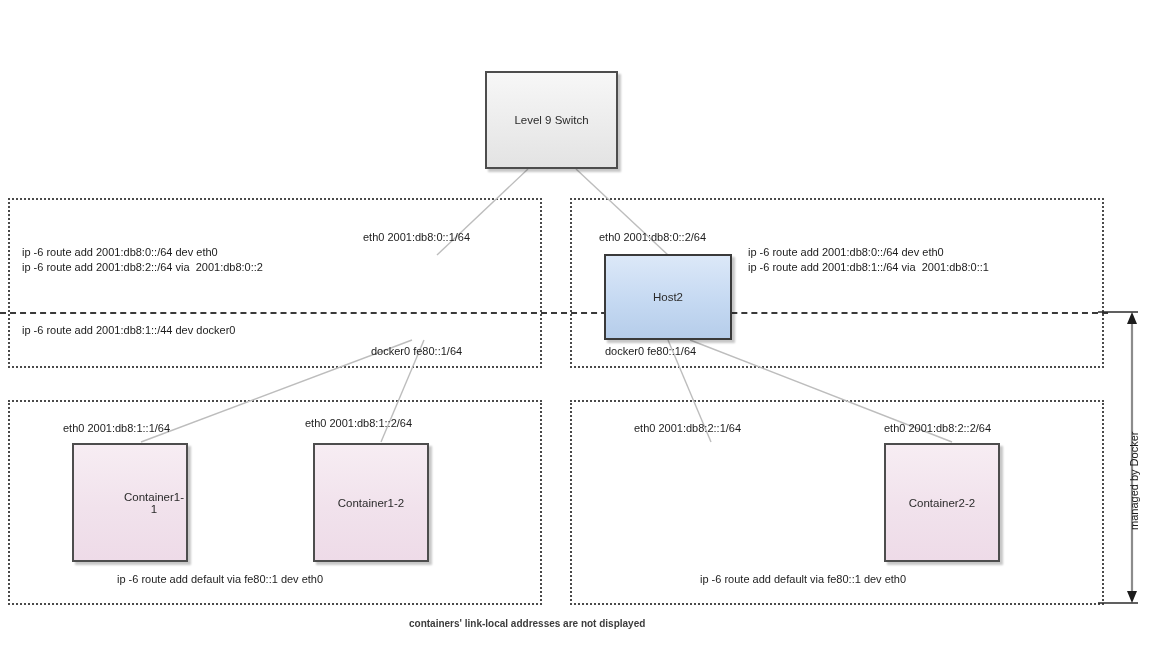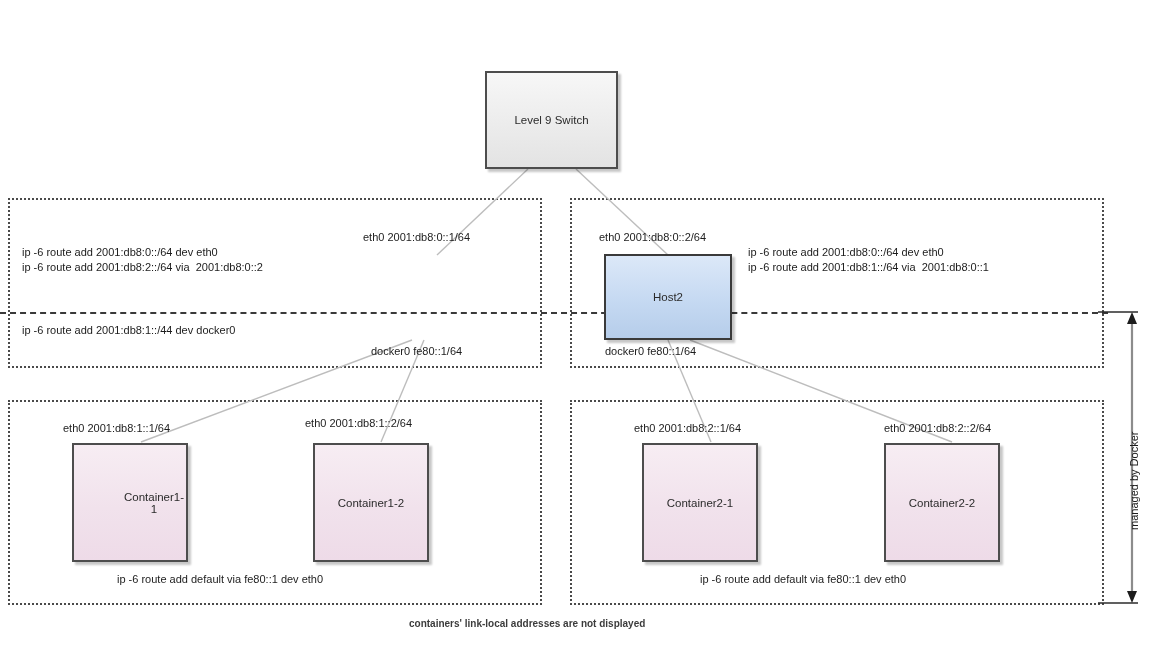--- a/index.html
+++ b/index.html
@@ -157,23 +157,20 @@
   </div>
   <div class="txt iface" style="left:63px; top:421px;">eth0 2001:db8:1::1/64</div>
 
   <div class="node container" style="left:313px; top:443px; width:116px; height:119px;">
     <span>Container1-2</span>
   </div>
   <div class="txt iface" style="left:305px; top:410px;margin-top:6px;">eth0 2001:db8:1::2/64</div>
 
   <div class="txt cmd" style="left:117px; top:572px;">ip -6 route add default via fe80::1 dev eth0</div>
 
-  <div class="node container" style="left:642px; top:443px; width:116px; height:119px;">
-    <span>Container2-1</span>
-  </div>
   <div class="txt iface" style="left:634px; top:421px;">eth0 2001:db8:2::1/64</div>
 
   <div class="node container" style="left:884px; top:443px; width:116px; height:119px;">
     <span>Container2-2</span>
   </div>
   <div class="txt iface" style="left:884px; top:421px;">eth0 2001:db8:2::2/64</div>
 
   <div class="txt cmd" style="left:700px; top:572px;">ip -6 route add default via fe80::1 dev eth0</div>
 
   <svg id="docker-span" style="left:1098px; top:300px; width:54px; height:315px;" viewBox="0 0 54 315">

